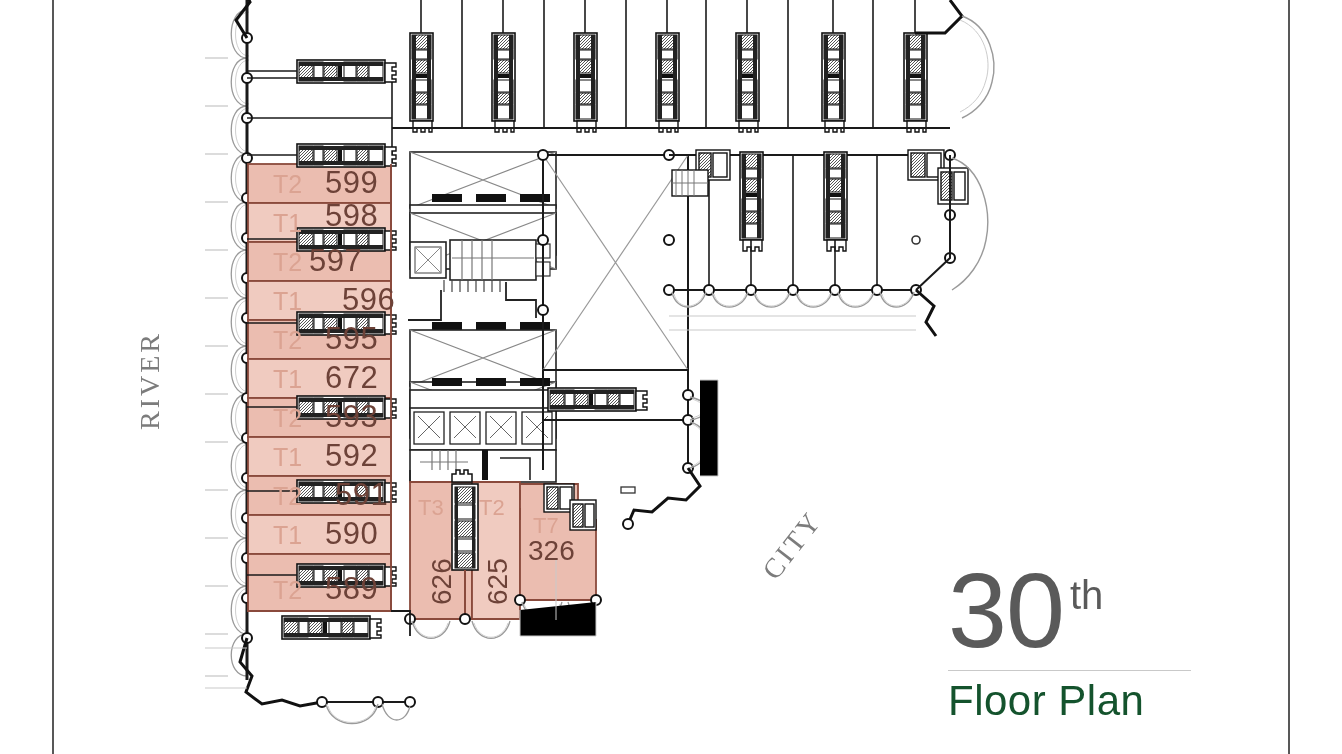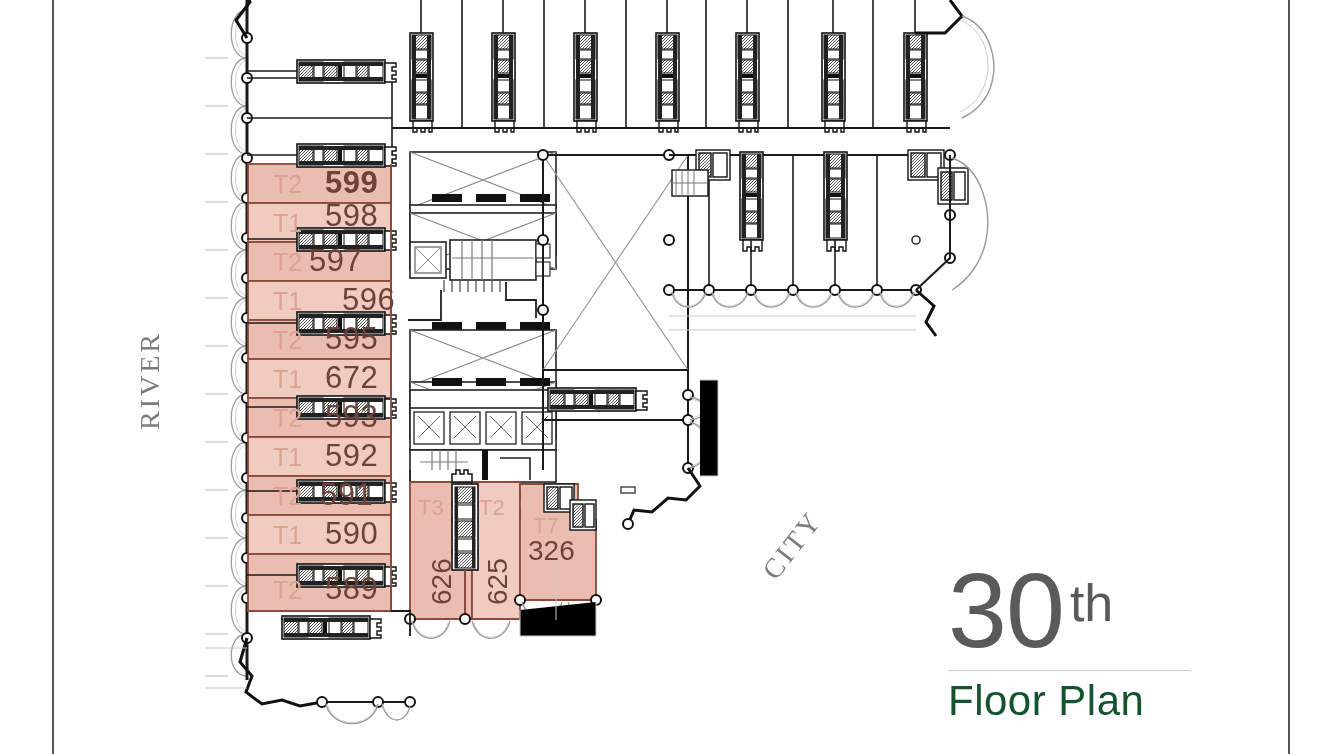--- a/index.html
+++ b/index.html
@@ -28,21 +28,21 @@
   .orient{position:absolute;font-family:"Liberation Serif",serif;
           color:#7c7c7c;font-size:28px;letter-spacing:3px;white-space:nowrap;}
   #river-lbl{left:134px;top:430px;transform:rotate(-90deg);transform-origin:left top;}
   #city-lbl{left:756px;top:566px;transform:rotate(-52deg);transform-origin:left top;}
 
   
   #titleblock{position:absolute;left:948px;top:565px;width:250px;}
   #floor-row{display:flex;align-items:flex-start;justify-content:flex-start;text-align:right;}
   #floor-num{font-size:106px;line-height:.86;color:#5a5a5a;font-weight:400;
              letter-spacing:-1px;}
-  #floor-ord{font-size:52px;color:#5a5a5a;margin-left:6px;margin-top:8px;font-weight:400;}
+  #floor-ord{font-size:40px;color:#5a5a5a;margin-left:6px;margin-top:8px;font-weight:400;}
   #tb-divider{height:1px;background:#c9c9c9;margin:14px 0 6px 0;width:243px;}
   #floor-plan-text{font-size:42px;color:#14532d;font-weight:400;letter-spacing:.5px;}
 </style>
 </head>
 <body>
 
 <div id="stage">
 
   <div class="frame-rule frame-left"></div>
   <div class="frame-rule frame-right"></div>
@@ -505,21 +505,21 @@
     </g>
 
     <g stroke="#c9c9c9" stroke-width="1">
       <path d="M669,330 L916,330"></path>
     </g>
   </svg>
 
   <div id="river-unit-labels">
 
     <div class="unit-lbl u-type" style="left:273px;top:172px;">T2</div>
-    <div class="unit-lbl u-num" style="left:325px;top:167px;font-weight:bold;">599</div>
+    <div class="unit-lbl u-num" style="left:325px;top:167px;">599</div>
 
     <div class="unit-lbl u-type" style="left:273px;top:211px;">T1</div>
     <div class="unit-lbl u-num" style="left:325px;top:200px;">598</div>
 
     <div class="unit-lbl u-type" style="left:273px;top:250px;">T2</div>
     <div class="unit-lbl u-num" style="left:309px;top:245px;">597</div>
 
     <div class="unit-lbl u-type" style="left:273px;top:289px;">T1</div>
     <div class="unit-lbl u-num" style="left:342px;top:284px;">596</div>
 
@@ -529,21 +529,21 @@
     <div class="unit-lbl u-type" style="left:273px;top:367px;">T1</div>
     <div class="unit-lbl u-num" style="left:325px;top:362px;">672</div>
 
     <div class="unit-lbl u-type" style="left:273px;top:406px;">T2</div>
     <div class="unit-lbl u-num" style="left:325px;top:401px;">593</div>
 
     <div class="unit-lbl u-type" style="left:273px;top:445px;">T1</div>
     <div class="unit-lbl u-num" style="left:325px;top:440px;text-align:right;">592</div>
 
     <div class="unit-lbl u-type" style="left:273px;top:484px;">T2</div>
-    <div class="unit-lbl u-num" style="left:320px;top:479px;">591</div>
+    <div class="unit-lbl u-num" style="left:335px;top:479px;">591</div>
 
     <div class="unit-lbl u-type" style="left:273px;top:523px;">T1</div>
     <div class="unit-lbl u-num" style="left:325px;top:518px;">590</div>
 
     <div class="unit-lbl u-type" style="left:273px;top:578px;">T2</div>
     <div class="unit-lbl u-num" style="left:325px;top:573px;">589</div>
   </div>
 
   <div id="south-unit-labels">
 

